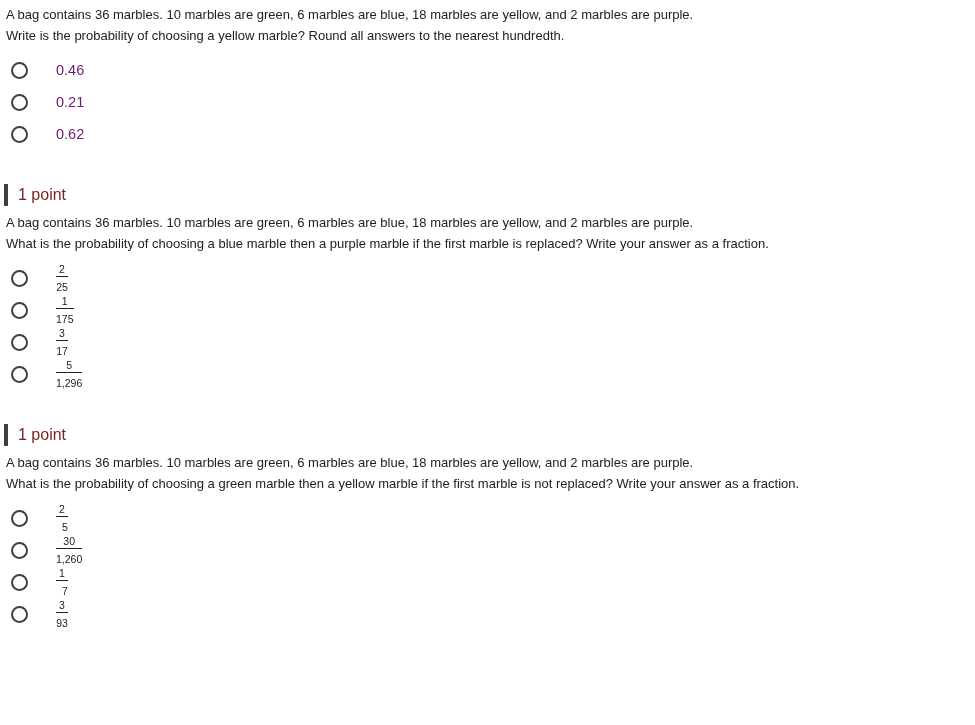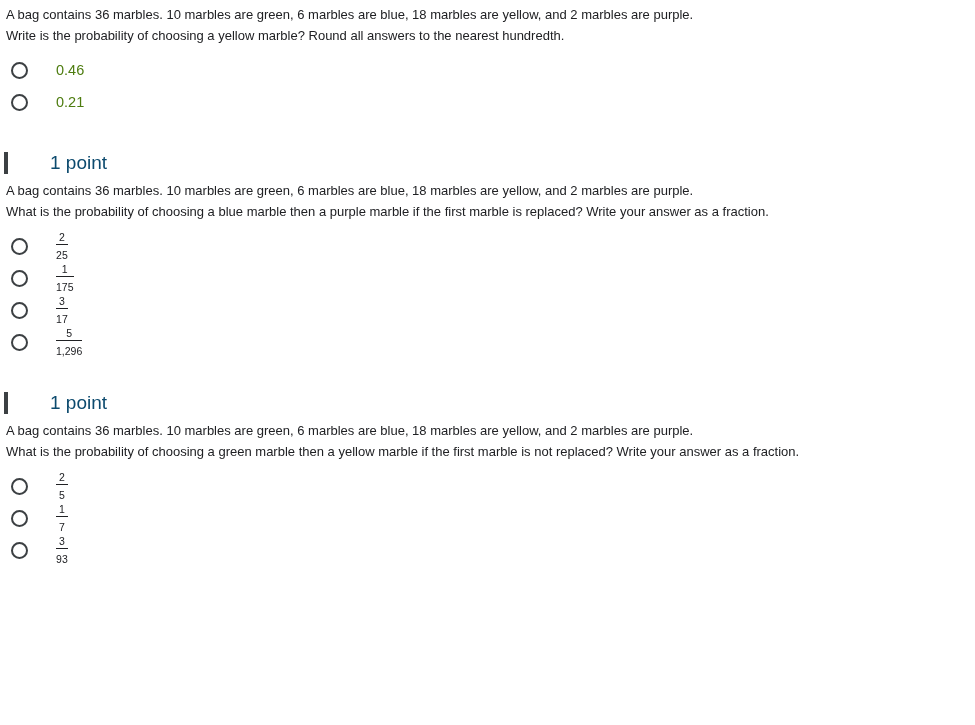--- a/index.html
+++ b/index.html
@@ -26,24 +26,23 @@
     margin: 0 0 6px 0;
     height: 22px;
   }
   .points-bar {
     width: 4px;
     height: 22px;
     background: #3c4043;
     margin-right: 10px;
   }
   .points-label {
-    font-size: 19px;
-    color: #0c4a6e;
+    font-size: 16px;
+    color: #7f1d1d;
     line-height: 22px;
-    margin-left: 32px;
   }
   .prompt {
     font-size: 13px;
     line-height: 21px;
     color: #202124;
     padding-left: 2px;
   }
   .prompt-line {
     white-space: nowrap;
   }
@@ -61,39 +60,40 @@
     height: 17px;
     border: 2px solid #3c4043;
     border-radius: 50%;
     box-sizing: border-box;
     flex: 0 0 auto;
     margin-left: 5px;
   }
   .option-text {
     margin-left: 28px;
     font-size: 14.5px;
-    color: #4d7c0f;
+    color: #701a75;
     line-height: 20px;
   }
   .frac {
     margin-left: 28px;
     display: inline-block;
     text-align: center;
     font-size: 10.5px;
     line-height: 12px;
     color: #202124;
   }
   .frac .num {
     display: block;
     padding: 0 3px 1px 3px;
     border-bottom: 1px solid #202124;
   }
   .frac .den {
     display: block;
     padding-top: 4px;
+    text-align: right;
   }
   .gap-lg { height: 34px; }
   .spacer-top { height: 4px; }
 </style>
 </head>
 <body>
 
 <div class="quiz">
   <div class="spacer-top"></div>
 
@@ -104,20 +104,24 @@
     </div>
     <div class="options">
       <div class="option">
         <span class="radio"></span>
         <span class="option-text">0.46</span>
       </div>
       <div class="option">
         <span class="radio"></span>
         <span class="option-text">0.21</span>
       </div>
+      <div class="option">
+        <span class="radio"></span>
+        <span class="option-text">0.62</span>
+      </div>
     </div>
   </div>
 
   <div class="gap-lg"></div>
 
   <div class="question-block">
     <div class="points-row">
       <span class="points-bar"></span>
       <span class="points-label">1 point</span>
     </div>
@@ -172,20 +176,27 @@
       <div class="option">
         <span class="radio"></span>
         <span class="frac">
           <span class="num">2</span>
           <span class="den">5</span>
         </span>
       </div>
       <div class="option">
         <span class="radio"></span>
         <span class="frac">
+          <span class="num">30</span>
+          <span class="den">1,260</span>
+        </span>
+      </div>
+      <div class="option">
+        <span class="radio"></span>
+        <span class="frac">
           <span class="num">1</span>
           <span class="den">7</span>
         </span>
       </div>
       <div class="option">
         <span class="radio"></span>
         <span class="frac">
           <span class="num">3</span>
           <span class="den">93</span>
         </span>

